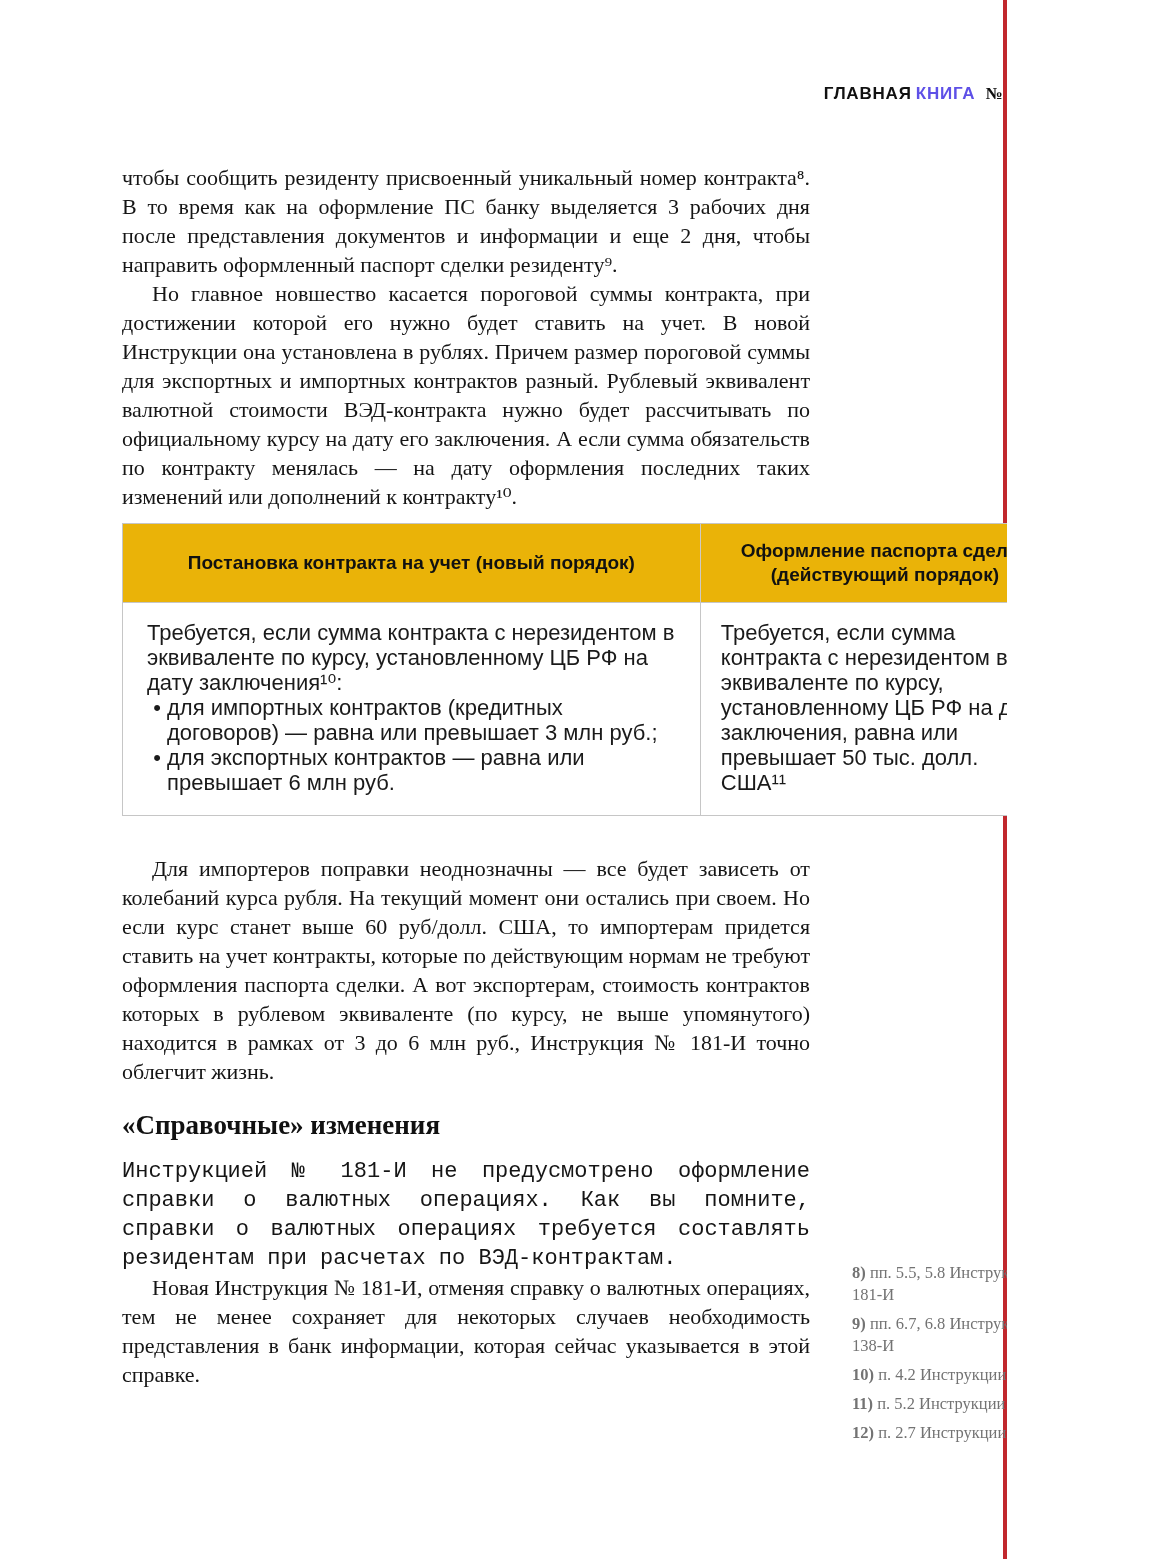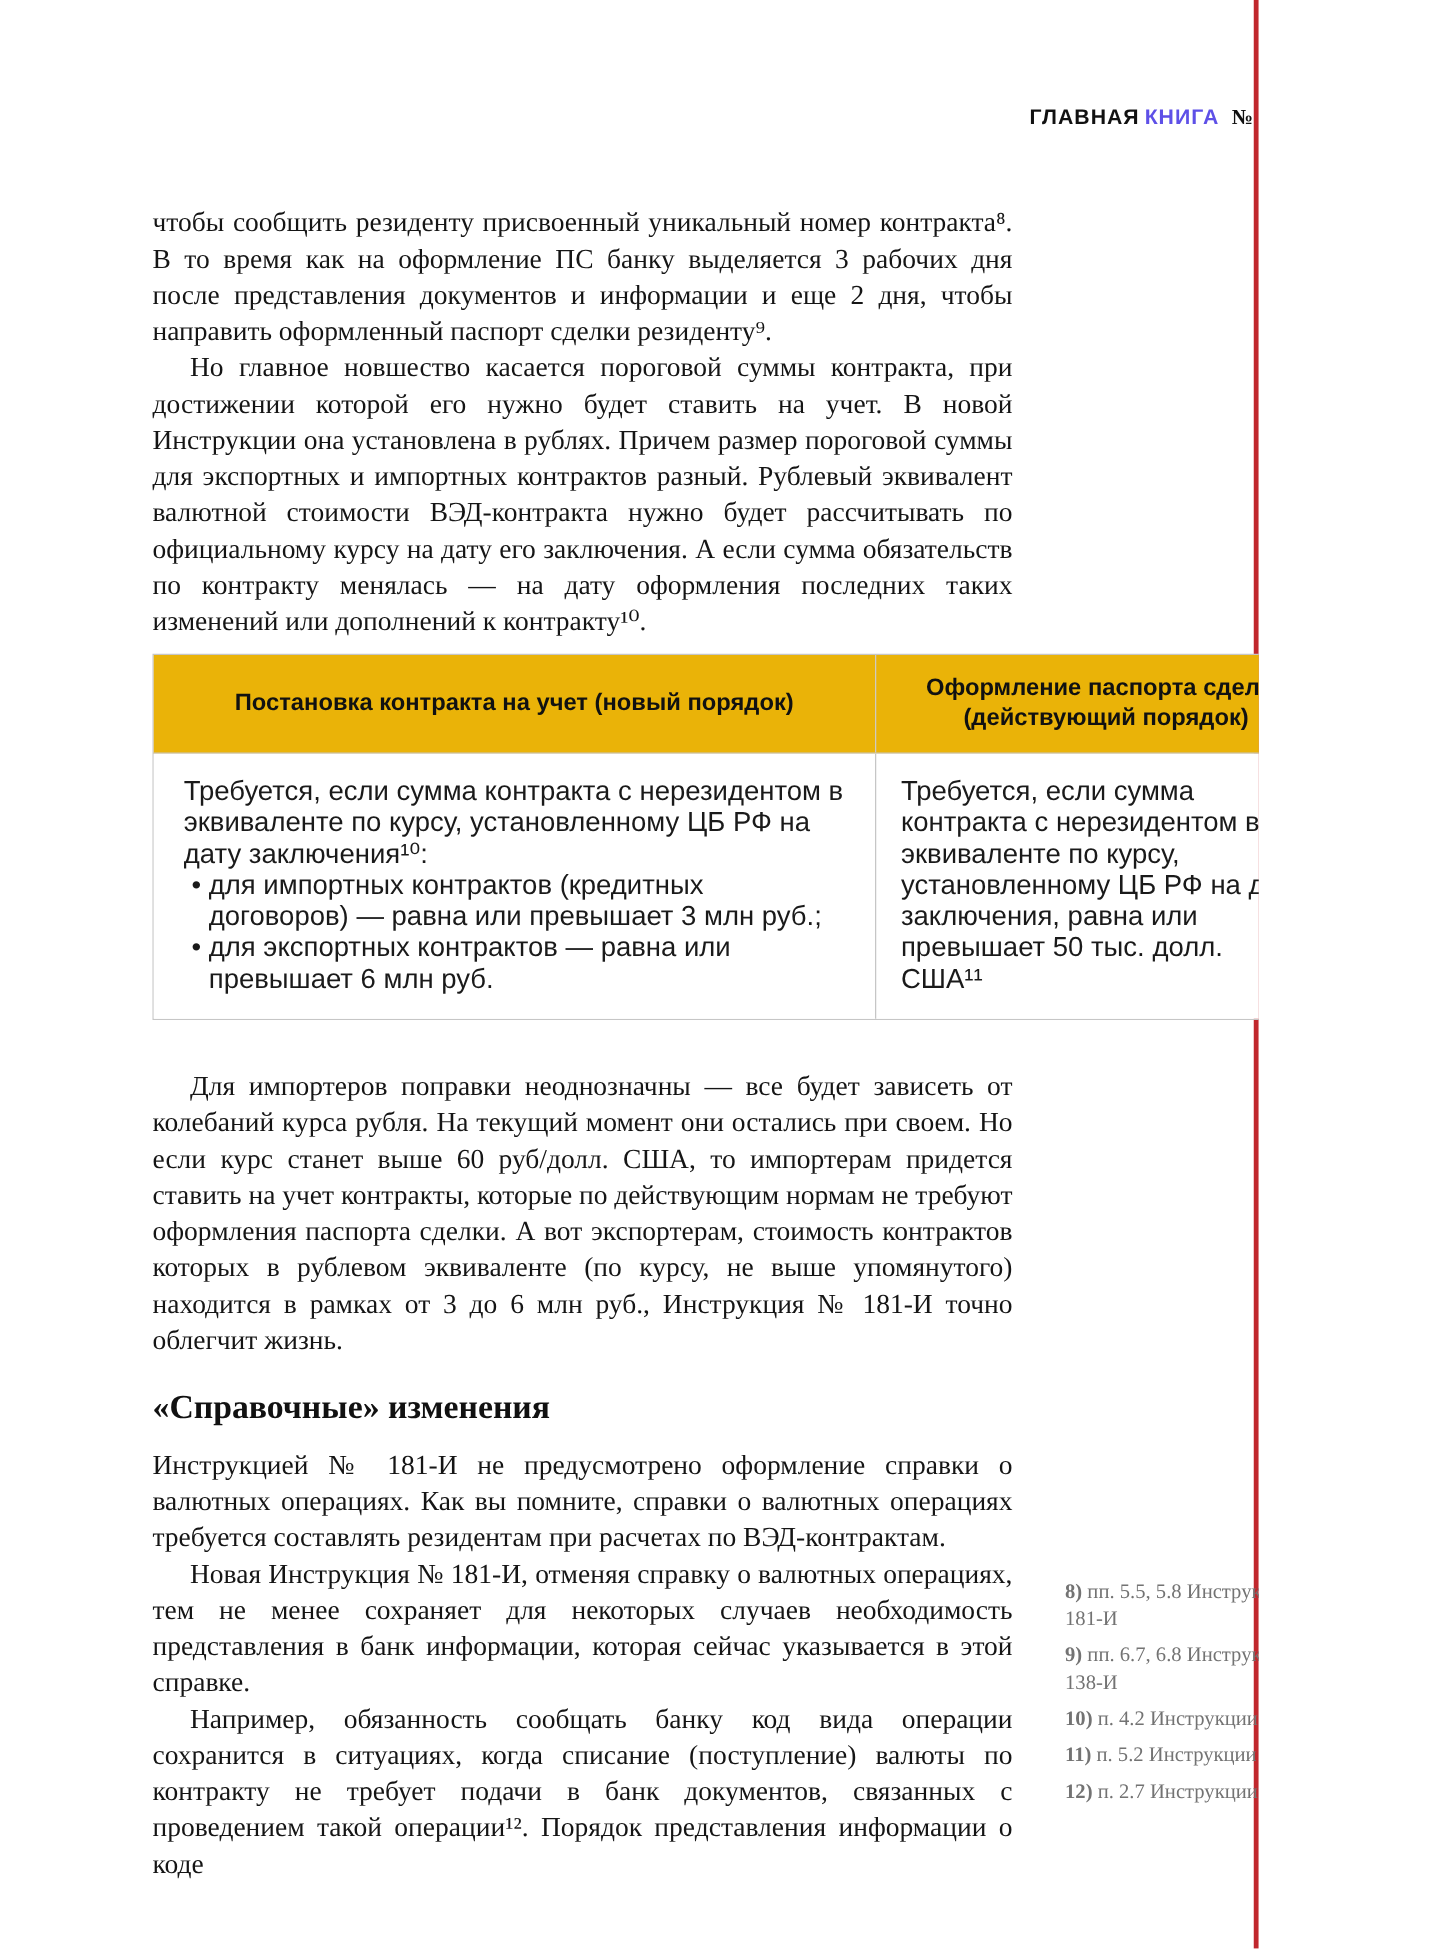--- a/index.html
+++ b/index.html
@@ -98,21 +98,21 @@
     text-align: center;
   }
   .bullet-text { flex: 1; }
   .section-heading {
     margin-top: 24px;
     font-size: 27px;
     font-weight: 700;
     color: #111111;
   }
   .mt-big { margin-top: 38px; }
-  .mt-med { margin-top: 16px; }
+  .mt-med { margin-top: 16px; font-family: Liberation Mono, monospace; }
   .footnotes {
     position: absolute;
     left: 852px;
     top: 1262px;
     width: 228px;
     font-size: 16.5px;
     line-height: 22px;
     color: #737373;
   }
   .footnote { margin-bottom: 7px; }
@@ -164,21 +164,20 @@
     </div>
 
     <p class="para indent mt-big">Для импортеров поправки неоднозначны — все будет зависеть от колебаний курса рубля. На текущий момент они остались при своем. Но если курс станет выше 60 руб/долл. США, то импортерам придется ставить на учет контракты, которые по действующим нормам не требуют оформления паспорта сделки. А вот экспортерам, стоимость контрактов которых в рублевом эквиваленте (по курсу, не выше упомянутого) находится в рамках от 3 до 6 млн руб., Инструкция № 181-И точно облегчит жизнь.</p>
 
     <h2 class="section-heading">«Справочные» изменения</h2>
 
     <p class="para mt-med">Инструкцией № 181-И не предусмотрено оформление справки о валютных операциях. Как вы помните, справки о валютных операциях требуется составлять резидентам при расчетах по ВЭД-контрактам.</p>
 
     <p class="para indent">Новая Инструкция № 181-И, отменяя справку о валютных операциях, тем не менее сохраняет для некоторых случаев необходимость представления в банк информации, которая сейчас указывается в этой справке.</p>
 
-    <p class="para indent">Например, обязанность сообщать банку код вида операции сохранится в ситуациях, когда списание (поступление) валюты по контракту не требует подачи в банк документов, связанных с проведением такой операции¹². Порядок представления информации о коде</p>
 
   </div>
 
   <div class="footnotes">
     <div class="footnote">
       <b>8)</b>
       <span>пп. 5.5, 5.8 Инструкции № 181-И</span>
     </div>
     <div class="footnote">
       <b>9)</b>

